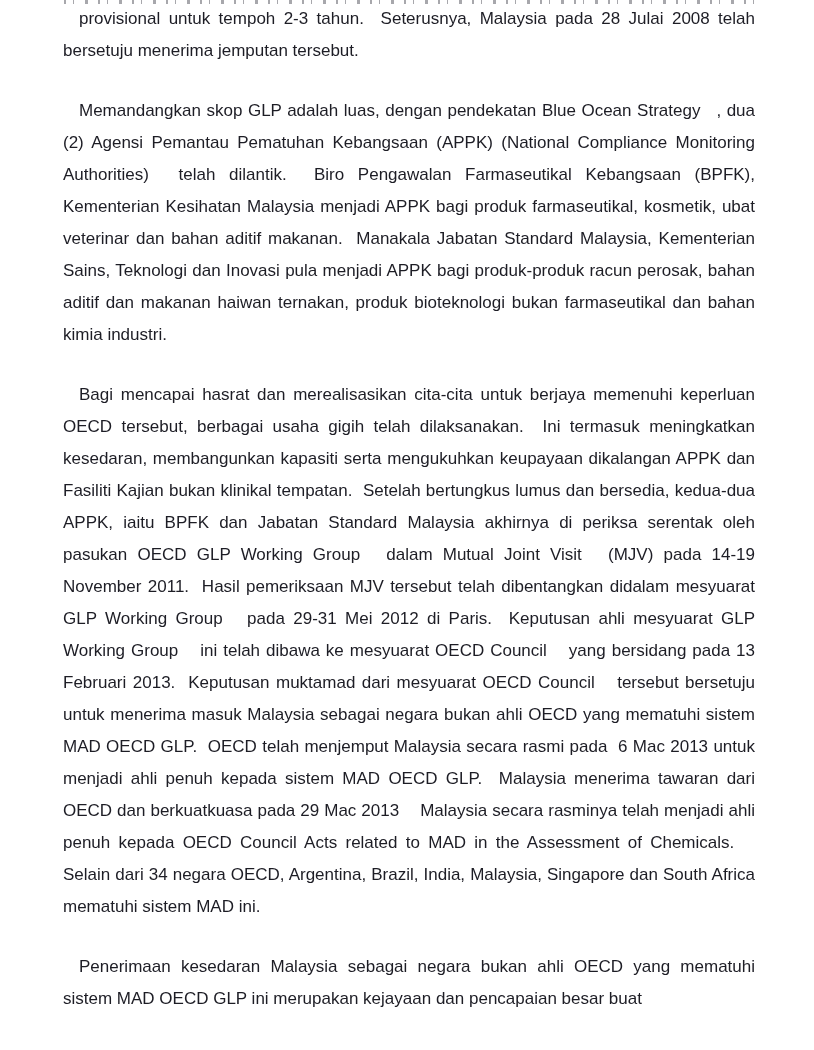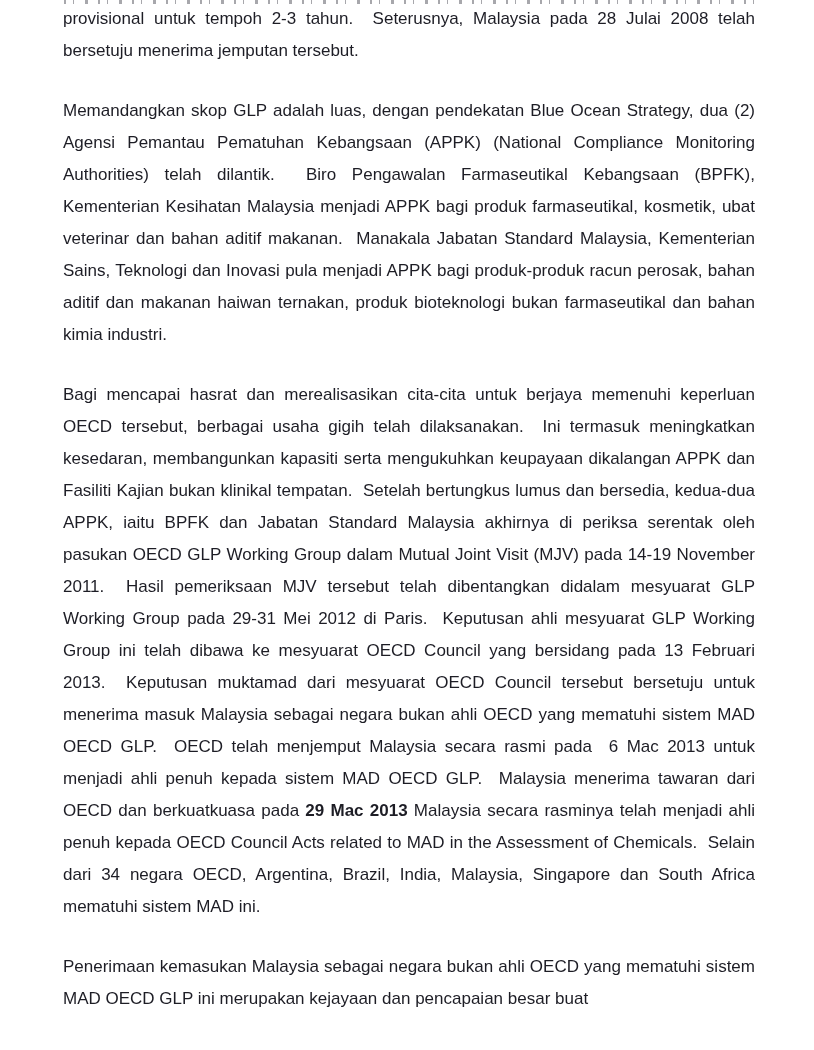--- a/index.html
+++ b/index.html
@@ -44,28 +44,28 @@
     width: 692px;
     color: #1d1d25;
     font-size: 17px;
     line-height: 32px;
     text-align: justify;
     text-justify: inter-word;
   }
   .para {
     margin: 0 0 28px 0;
   }
-  .seg.normal { font-style: normal; font-weight: normal; }
+  .seg.normal { font-style: normal; font-weight: normal; margin-left: 16px; }
   .seg.italic { }
-  .seg.bold   { font-weight: bold; }
+  .seg.bold   { font-weight: normal; }
 </style>
 </head>
 <body>
 
 <div class="page">
   <div class="cutoff-strip"></div>
   <div class="text-column" style="color: rgb(29, 29, 37);">
       <p class="para"><span class="seg normal">provisional untuk tempoh 2-3 tahun.&nbsp; Seterusnya, Malaysia pada 28 Julai 2008 telah bersetuju menerima jemputan tersebut.</span></p>
       <p class="para"><span class="seg normal">Memandangkan skop GLP adalah luas, dengan pendekatan </span><span class="seg italic">Blue Ocean Strategy</span><span class="seg normal">, dua (2) Agensi Pemantau Pematuhan Kebangsaan (APPK) </span><span class="seg italic">(National Compliance Monitoring Authorities)</span><span class="seg normal"> telah dilantik.&nbsp; Biro Pengawalan Farmaseutikal Kebangsaan (BPFK), Kementerian Kesihatan Malaysia menjadi APPK bagi produk farmaseutikal, kosmetik, ubat veterinar dan bahan aditif makanan.&nbsp; Manakala Jabatan Standard Malaysia, Kementerian Sains, Teknologi dan Inovasi pula menjadi APPK bagi produk-produk racun perosak, bahan aditif dan makanan haiwan ternakan, produk bioteknologi bukan farmaseutikal dan bahan kimia industri.</span></p>
       <p class="para"><span class="seg normal">Bagi mencapai hasrat dan merealisasikan cita-cita untuk berjaya memenuhi keperluan OECD tersebut, berbagai usaha gigih telah dilaksanakan.&nbsp; Ini termasuk meningkatkan kesedaran, membangunkan kapasiti serta mengukuhkan keupayaan dikalangan APPK dan Fasiliti Kajian bukan klinikal tempatan.&nbsp; Setelah bertungkus lumus dan bersedia, kedua-dua APPK, iaitu BPFK dan Jabatan Standard Malaysia akhirnya di periksa serentak oleh pasukan OECD GLP </span><span class="seg italic">Working Group</span><span class="seg normal"> dalam </span><span class="seg italic">Mutual Joint Visit</span><span class="seg normal"> (MJV) pada 14-19 November 2011.&nbsp; Hasil pemeriksaan MJV tersebut telah dibentangkan didalam mesyuarat </span><span class="seg italic">GLP Working Group</span><span class="seg normal"> pada 29-31 Mei 2012 di Paris.&nbsp; Keputusan ahli mesyuarat </span><span class="seg italic">GLP Working Group</span><span class="seg normal"> ini telah dibawa ke mesyuarat OECD </span><span class="seg italic">Council</span><span class="seg normal"> yang bersidang pada 13 Februari 2013.&nbsp; Keputusan muktamad dari mesyuarat OECD </span><span class="seg italic">Council</span><span class="seg normal"> tersebut bersetuju untuk menerima masuk Malaysia sebagai negara bukan ahli OECD yang mematuhi sistem MAD OECD GLP.&nbsp; OECD telah menjemput Malaysia secara rasmi pada&nbsp; 6 Mac 2013 untuk menjadi ahli penuh kepada sistem MAD OECD GLP.&nbsp; Malaysia menerima tawaran dari OECD dan berkuatkuasa pada </span><span class="seg bold">29 Mac 2013</span><span class="seg normal"> Malaysia secara rasminya telah menjadi ahli penuh </span><span class="seg italic">kepada OECD Council Acts related to MAD in the Assessment of Chemicals.</span><span class="seg normal">&nbsp; Selain dari 34 negara OECD, Argentina, Brazil, India, Malaysia, Singapore dan South Africa mematuhi sistem MAD ini.</span></p>
-      <p class="para"><span class="seg normal">Penerimaan kemasukan Malaysia sebagai negara bukan ahli OECD yang mematuhi sistem MAD OECD GLP ini merupakan kejayaan dan pencapaian besar buat</span></p>
+      <p class="para"><span class="seg normal">Penerimaan kesedaran Malaysia sebagai negara bukan ahli OECD yang mematuhi sistem MAD OECD GLP ini merupakan kejayaan dan pencapaian besar buat</span></p>
     </div>
 </div>
 
 </body></html>

